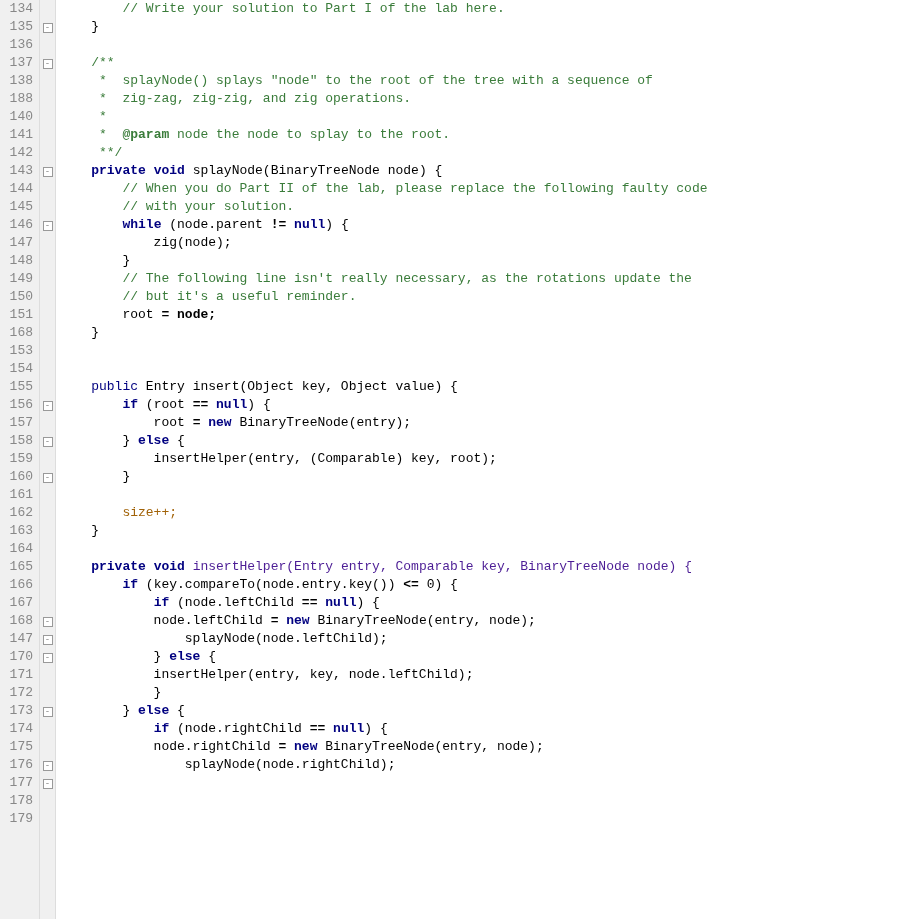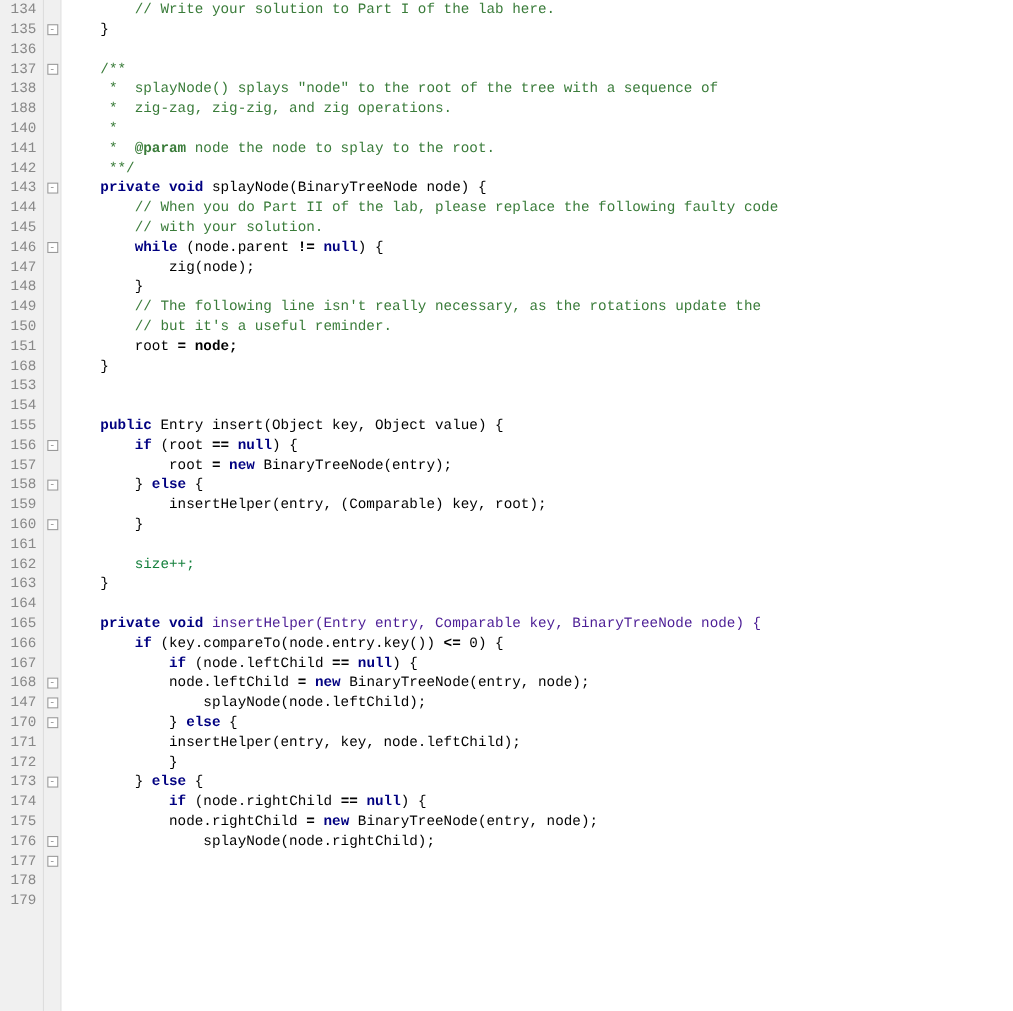--- a/index.html
+++ b/index.html
@@ -173,28 +173,28 @@
       <div class="code-line"><span style="color: rgb(58, 124, 58);">        // with your solution.</span></div>
       <div class="code-line"><span style="color: rgb(0, 0, 0);">        </span><span style="color: rgb(0, 0, 128); font-weight: bold;">while</span><span style="color: rgb(0, 0, 0);"> (node.parent </span><span style="color: rgb(0, 0, 0); font-weight: bold;">!=</span><span style="color: rgb(0, 0, 0);"> </span><span style="color: rgb(0, 0, 128); font-weight: bold;">null</span><span style="color: rgb(0, 0, 0);">) {</span></div>
       <div class="code-line"><span style="color: rgb(0, 0, 0);">            zig(node);</span></div>
       <div class="code-line"><span style="color: rgb(0, 0, 0);">        }</span></div>
       <div class="code-line"><span style="color: rgb(58, 124, 58);">        // The following line isn't really necessary, as the rotations update the</span></div>
       <div class="code-line"><span style="color: rgb(58, 124, 58);">        // but it's a useful reminder.</span></div>
       <div class="code-line"><span style="color: rgb(0, 0, 0);">        root </span><span style="color: rgb(0, 0, 0); font-weight: bold;">=</span><span style="color: rgb(0, 0, 0); font-weight: bold;"> node;</span></div>
       <div class="code-line"><span style="color: rgb(0, 0, 0);">    }</span></div>
       <div class="code-line">&nbsp;</div>
       <div class="code-line">&nbsp;</div>
-      <div class="code-line"><span style="color: rgb(0, 0, 0);">    </span><span style="color: rgb(0, 0, 128); font-weight: bold;">public</span><span style="color: rgb(0, 0, 0);"> Entry insert(Object key, Object value) {</span></div>
+      <div class="code-line"><span style="color: rgb(0, 0, 0);">    </span><span style="color: rgb(0, 0, 128); font-weight: normal;">public</span><span style="color: rgb(0, 0, 0);"> Entry insert(Object key, Object value) {</span></div>
       <div class="code-line"><span style="color: rgb(0, 0, 0);">        </span><span style="color: rgb(0, 0, 128); font-weight: bold;">if</span><span style="color: rgb(0, 0, 0);"> (root </span><span style="color: rgb(0, 0, 0); font-weight: bold;">==</span><span style="color: rgb(0, 0, 0);"> </span><span style="color: rgb(0, 0, 128); font-weight: bold;">null</span><span style="color: rgb(0, 0, 0);">) {</span></div>
       <div class="code-line"><span style="color: rgb(0, 0, 0);">            root </span><span style="color: rgb(0, 0, 0); font-weight: bold;">=</span><span style="color: rgb(0, 0, 0);"> </span><span style="color: rgb(0, 0, 128); font-weight: bold;">new</span><span style="color: rgb(0, 0, 0);"> BinaryTreeNode(entry);</span></div>
       <div class="code-line"><span style="color: rgb(0, 0, 0);">        } </span><span style="color: rgb(0, 0, 128); font-weight: bold;">else</span><span style="color: rgb(0, 0, 0);"> {</span></div>
       <div class="code-line"><span style="color: rgb(0, 0, 0);">            insertHelper(entry, (Comparable) key, root);</span></div>
       <div class="code-line"><span style="color: rgb(0, 0, 0);">        }</span></div>
       <div class="code-line">&nbsp;</div>
-      <div class="code-line"><span style="color: #15803d; margin-top: 12px;">        size++;</span></div>
+      <div class="code-line"><span style="color: #a16207; margin-top: 12px;">        size++;</span></div>
       <div class="code-line"><span style="color: rgb(0, 0, 0);">    }</span></div>
       <div class="code-line">&nbsp;</div>
       <div class="code-line"><span style="color: rgb(0, 0, 0);">    </span><span style="color: rgb(0, 0, 128); font-weight: bold;">private</span><span style="color: rgb(0, 0, 0);"> </span><span style="color: rgb(0, 0, 128); font-weight: bold;">void</span><span style="color: #4c1d95;"> insertHelper(Entry entry, Comparable key, BinaryTreeNode node) {</span></div>
       <div class="code-line"><span style="color: rgb(0, 0, 0);">        </span><span style="color: rgb(0, 0, 128); font-weight: bold;">if</span><span style="color: rgb(0, 0, 0);"> (key.compareTo(node.entry.key()) </span><span style="color: rgb(0, 0, 0); font-weight: bold;">&lt;=</span><span style="color: rgb(0, 0, 0);"> 0) {</span></div>
       <div class="code-line"><span style="color: rgb(0, 0, 0);">            </span><span style="color: rgb(0, 0, 128); font-weight: bold;">if</span><span style="color: rgb(0, 0, 0);"> (node.leftChild </span><span style="color: rgb(0, 0, 0); font-weight: bold;">==</span><span style="color: rgb(0, 0, 0);"> </span><span style="color: rgb(0, 0, 128); font-weight: bold;">null</span><span style="color: rgb(0, 0, 0);">) {</span></div>
       <div class="code-line"><span style="color: rgb(0, 0, 0);">            node.leftChild </span><span style="color: rgb(0, 0, 0); font-weight: bold;">=</span><span style="color: rgb(0, 0, 0);"> </span><span style="color: rgb(0, 0, 128); font-weight: bold;">new</span><span style="color: rgb(0, 0, 0);"> BinaryTreeNode(entry, node);</span></div>
       <div class="code-line"><span style="color: rgb(0, 0, 0);">                splayNode(node.leftChild);</span></div>
       <div class="code-line"><span style="color: rgb(0, 0, 0);">            } </span><span style="color: rgb(0, 0, 128); font-weight: bold;">else</span><span style="color: rgb(0, 0, 0);"> {</span></div>
       <div class="code-line"><span style="color: rgb(0, 0, 0);">            insertHelper(entry, key, node.leftChild);</span></div>
       <div class="code-line"><span style="color: rgb(0, 0, 0);">            }</span></div>

